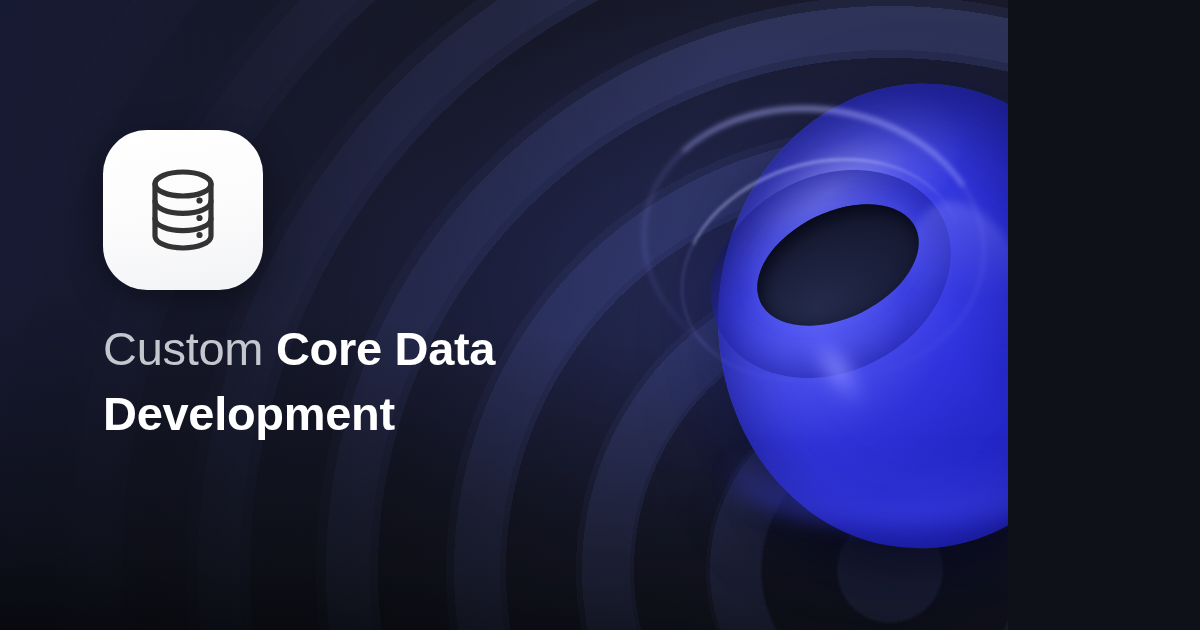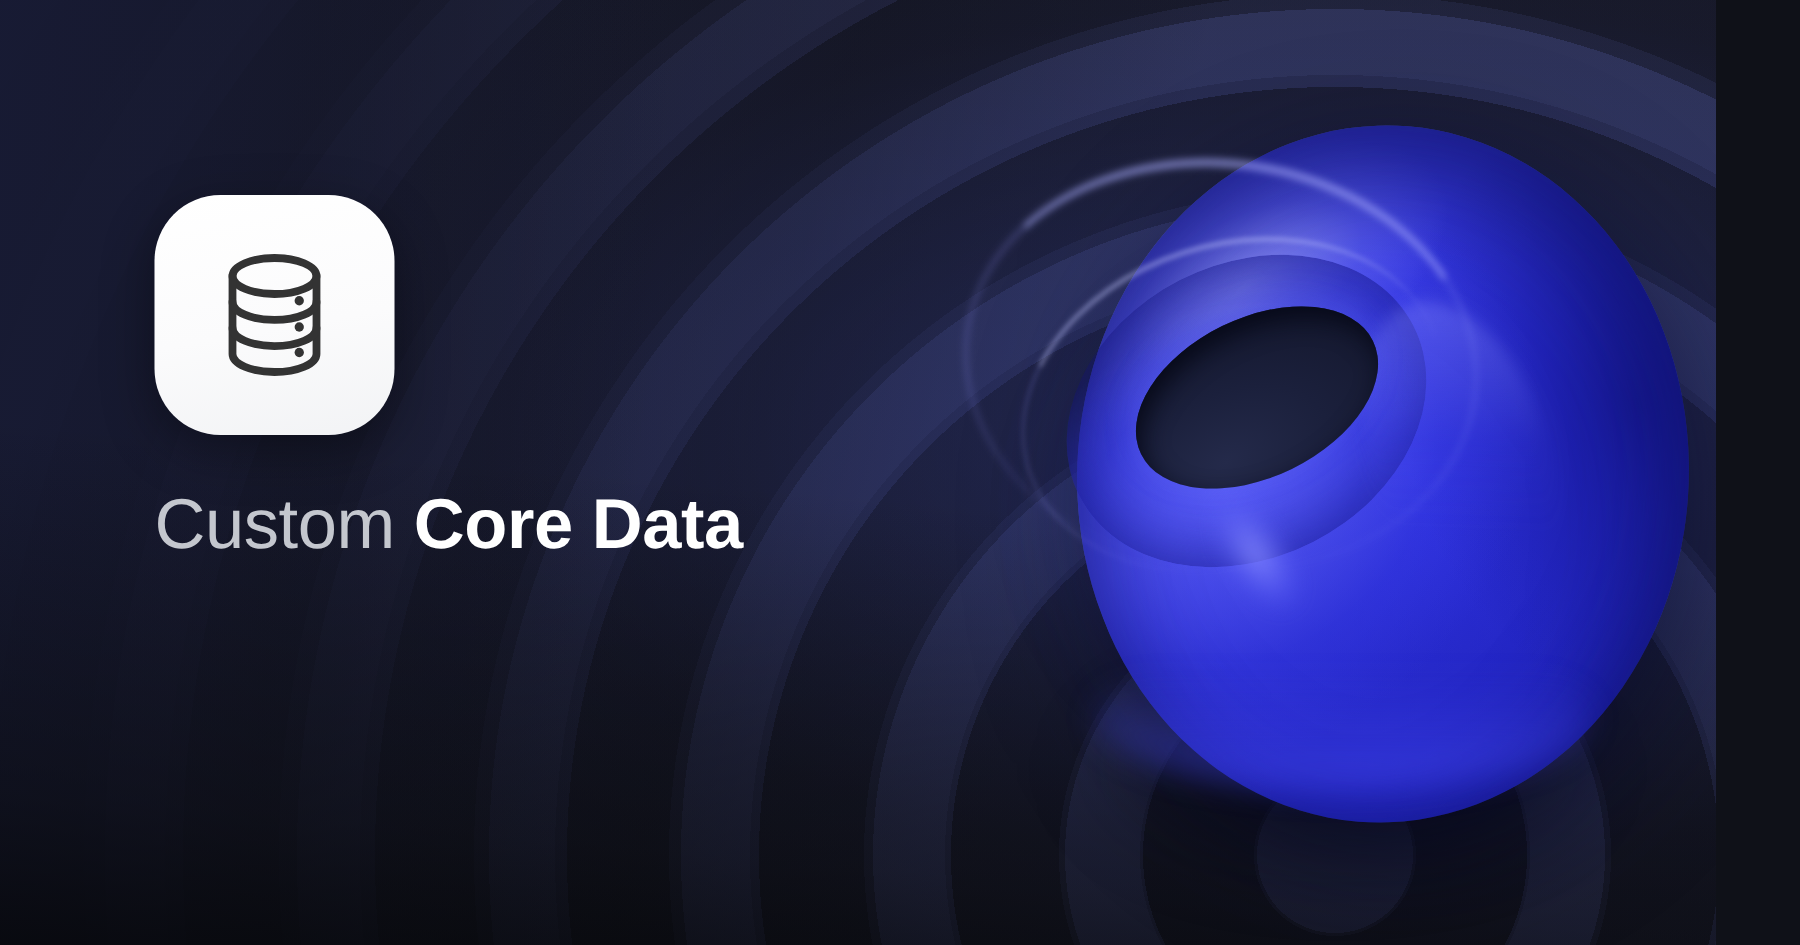--- a/index.html
+++ b/index.html
@@ -2,21 +2,21 @@
 <html><head>
 <meta charset="utf-8">
 <style>
   html, body {
     margin: 0;
     padding: 0;
     background: #0f1118;
   }
   #banner {
     position: relative;
-    width: 1144px;
+    width: 1008px;
     height: 630px;
     overflow: hidden;
     font-family: "Liberation Sans", sans-serif;
     background: #b91c1c;
   }
 
   
   .bg-base {
     position: absolute;
     inset: 0;
@@ -284,16 +284,17 @@
           <path d="M20 56.7 c0 6.6 12.5 12 28 12 s28 -5.4 28 -12"></path>
         </g>
         <circle cx="64.5" cy="38.5" r="3.1" fill="#333333"></circle>
         <circle cx="64.5" cy="56" r="3.1" fill="#333333"></circle>
         <circle cx="64.5" cy="73" r="3.1" fill="#333333"></circle>
       </svg>
     </div>
 
     <div class="headline">
       <span class="hl-line"><span class="t-light">Custom </span><span class="t-bold">Core Data</span></span>
+      <span class="hl-line"><span class="t-bold">Development</span></span>
     </div>
 
   </div>
 </div>
 
 </body></html>

